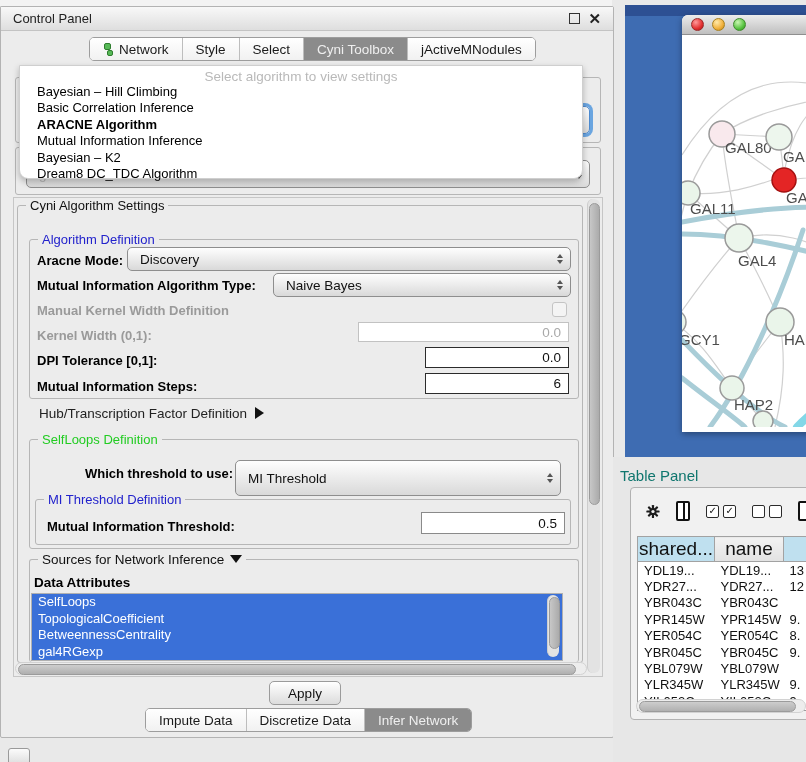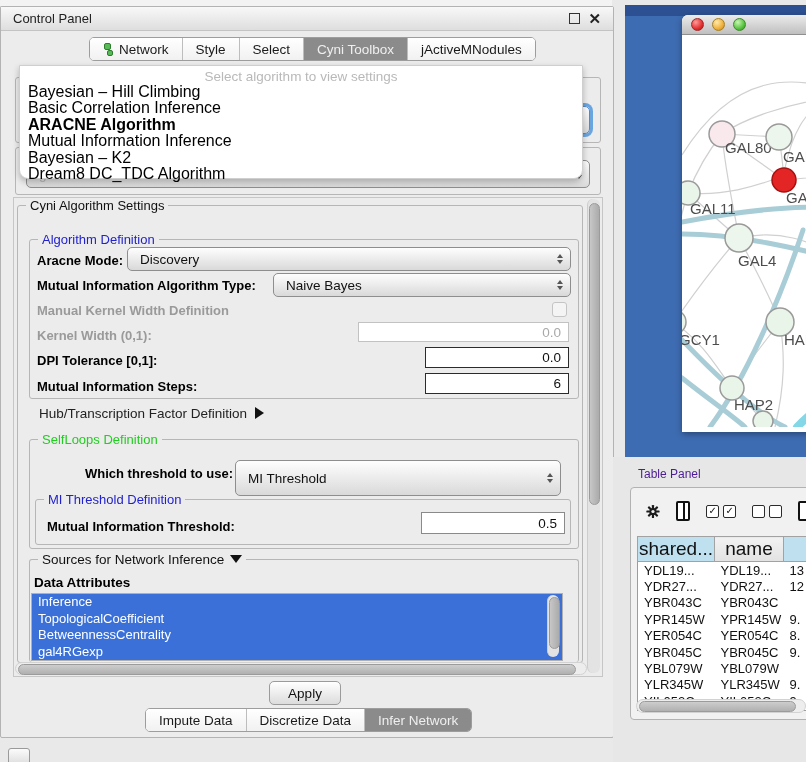--- a/index.html
+++ b/index.html
@@ -20,21 +20,21 @@
        border-right:1px solid #bdbdbd;background:linear-gradient(#ffffff,#f1f1f1);white-space:nowrap;}
   .seg:last-child{border-right:none;}
   .seg.active{background:#8b8b8b;color:#efefef;}
   .net-ico{position:relative;width:11px;height:13px;display:inline-block;}
   .net-ico:before{content:"";position:absolute;left:1px;top:0;width:5px;height:5px;background:#57b957;border-radius:2px;border:1px solid #2e7d2e;}
   .net-ico:after{content:"";position:absolute;left:4px;top:7px;width:4px;height:4px;background:#57b957;border-radius:2px;border:1px solid #2e7d2e;}
   
   #popup{left:18px;top:58px;width:562px;height:112px;background:#fff;border:1px solid #cfcfcf;
          border-radius:0 0 9px 9px;box-shadow:0 3px 6px rgba(0,0,0,.25);z-index:50;}
   #popup-placeholder{width:100%;text-align:center;color:#b9b9b9;font-size:13.5px;padding-top:3px;}
-  .popup-item{padding:0 4px 0 8px;height:16.4px;line-height:16.4px;font-size:16px;color:#000;}
+  .popup-item{padding:0 4px 0 17px;height:16.4px;line-height:16.4px;font-size:13px;color:#000;}
   .popup-item.bold{font-weight:bold;}
   
   .group{border:1px solid #b6b6b6;border-radius:3px;}
   .legend{position:absolute;top:-8px;left:8px;background:#ececec;padding:0 4px;font-size:13px;}
   .legend.blue{color:#2222cc;}
   .legend.green{color:#22cc22;}
   .combo{border:1px solid #8e8e8e;border-radius:5px;background:linear-gradient(#fefefe,#d9d9d9);
          display:flex;align-items:center;padding:0 22px 0 12px;box-sizing:border-box;font-size:13.5px;}
   .stepper{position:absolute;right:7px;top:50%;transform:translateY(-50%);display:flex;flex-direction:column;gap:2px;}
   .stepper i{display:block;width:0;height:0;border-left:3.5px solid transparent;border-right:3.5px solid transparent;}
@@ -65,21 +65,21 @@
   #macwin{left:28px;top:10px;width:169px;height:417px;background:#fff;border-radius:6px 6px 0 0;box-shadow:0 2px 6px rgba(0,0,0,.35);margin-left:29px;}
   #mactitle{left:0;top:0;width:100%;height:20px;border-radius:6px 6px 0 0;background:linear-gradient(#ececec,#bfbfbf);
             border-bottom:1px solid #8f8f8f;display:flex;align-items:center;gap:8px;padding-left:9px;box-sizing:border-box;}
   .light{width:13px;height:13px;border-radius:50%;}
   .light.red{background:radial-gradient(circle at 35% 30%,#ff9a9a,#e33030 60%,#a01313);border:1px solid #9a2a2a;box-sizing:border-box;}
   .light.yellow{background:radial-gradient(circle at 35% 30%,#ffe9a8,#f0b03c 60%,#b97c12);border:1px solid #a8811f;box-sizing:border-box;}
   .light.green{background:radial-gradient(circle at 35% 30%,#c9f6b2,#58c442 60%,#2c8a1c);border:1px solid #3f8a2d;box-sizing:border-box;}
   #canvas{left:0;top:20px;width:169px;height:392px;background:#fff;overflow:hidden;}
   
   #tablepanel{left:613px;top:457px;width:193px;height:305px;background:#e7e7e7;}
-  #tp-title{left:25px;top:10px;font-size:12px;color:#4c1d95;}
+  #tp-title{left:7px;top:10px;font-size:15px;color:#0f766e;}
   #tp-inner{left:17px;top:30px;width:180px;height:231px;background:#f1f1f1;border:1px solid #b2b2b2;border-radius:4px;}
   .ticon{display:inline-block;}
   .col-icon{width:18px;height:20px;border:2px solid #111;background:#fff;box-sizing:border-box;position:relative;border-radius:2px;}
   .col-icon:before{content:"";position:absolute;left:50%;top:0;width:2px;height:100%;background:#111;}
   .cb{width:11px;height:11px;border:1.6px solid #2b2b2b;border-radius:2px;display:inline-block;font-size:10px;line-height:10px;text-align:center;color:#111;background:#fff;}
   .doc-icon{width:16px;height:20px;border:2px solid #111;background:#fff;box-sizing:border-box;border-radius:2px 6px 2px 2px;}
   #ytable{left:6px;top:48px;width:200px;background:#fff;border:1px solid #9c9c9c;border-collapse:collapse;table-layout:fixed;}
   #ytable th{height:20px;font-size:19px;font-weight:normal;border:1px solid #a2a2a2;background:linear-gradient(#f2f2f2,#e2e2e2);}
   #ytable th.hl{background:#bfe0ef;}
   #ytable td{height:16.4px;font-size:13px;padding:0 2px 0 6px;overflow:hidden;white-space:nowrap;}
@@ -215,21 +215,21 @@
     <div class="abs flabel" style="left:46px;top:512px;">Mutual Information Threshold:</div>
     <div class="abs field" style="left:420px;top:505px;width:144px;height:22px;">
       <span>0.5</span>
     </div>
 
     <div class="abs group" style="left:28px;top:552px;width:548px;height:102px;border-bottom:none;">
       <span class="legend" style="font-size:13.5px;"><span>Sources for Network Inference</span><span class="arrow-down"></span></span>
     </div>
     <div class="abs flabel" style="left:33px;top:568px;font-size:13.5px;">Data Attributes</div>
     <div class="abs" id="attr-list" style="left:30px;top:586px;width:530px;height:66px;">
-        <div class="attr-item sel" style="background: rgb(58, 112, 216);">Inference</div>
+        <div class="attr-item sel" style="background: rgb(58, 112, 216);">SelfLoops</div>
         <div class="attr-item sel" style="background: rgb(58, 112, 216);">TopologicalCoefficient</div>
         <div class="attr-item sel" style="background: rgb(58, 112, 216);">BetweennessCentrality</div>
         <div class="attr-item sel" style="background: rgb(58, 112, 216);">gal4RGexp</div>
       </div>
     <div class="abs vtrack" style="left:546px;top:588px;width:11px;height:62px;">
       <span class="vthumb" style="top:2px;height:50px;"></span>
     </div>
 
     <div class="abs vtrack" style="left:586px;top:192px;width:12px;height:474px;">
       <span class="vthumb" style="top:4px;height:300px;"></span>

